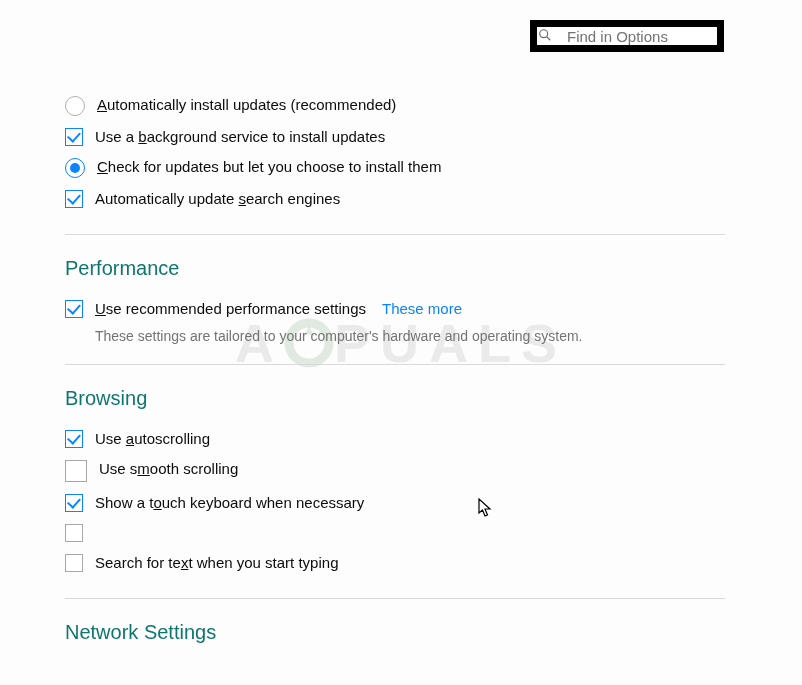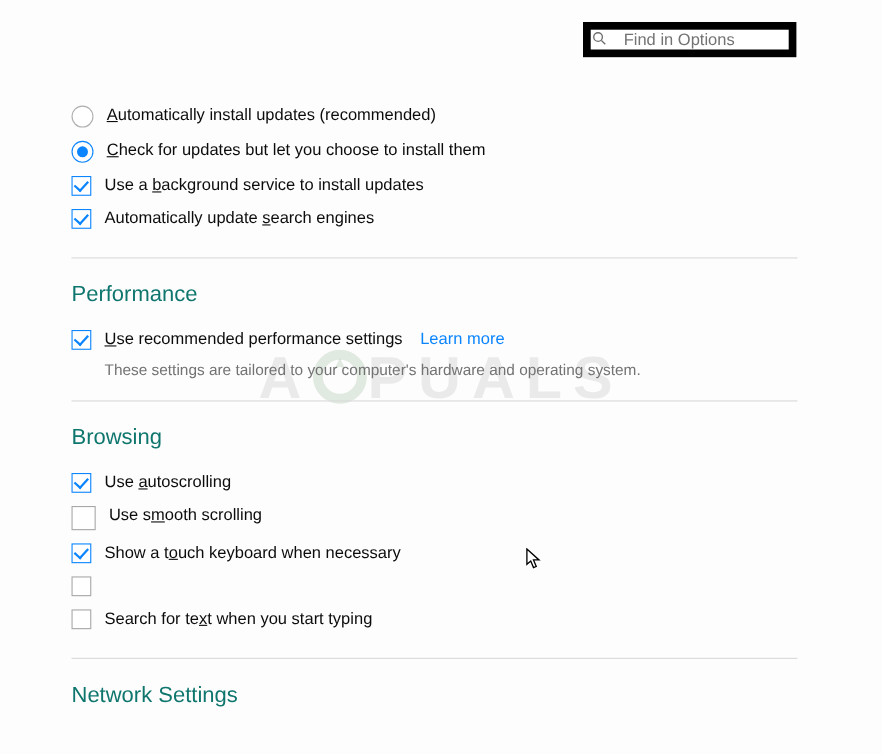--- a/index.html
+++ b/index.html
@@ -154,39 +154,39 @@
   <input class="search-input" type="text" placeholder="Find in Options" style="">
 </div>
 
 <div class="content">
 
   <div class="row">
     <span class="radio"></span>
     <label><span class="u">A</span>utomatically install updates (recommended)</label>
   </div>
   <div class="row">
+    <span class="check blue checked"></span>
+    <label>Use a <span class="u">b</span>ackground service to install updates</label>
+  </div>
+  <div class="row">
     <span class="radio selected"></span>
     <label><span class="u">C</span>heck for updates but let you choose to install them</label>
   </div>
   <div class="row">
     <span class="check blue checked"></span>
-    <label>Use a <span class="u">b</span>ackground service to install updates</label>
-  </div>
-  <div class="row">
-    <span class="check blue checked"></span>
     <label>Automatically update <span class="u">s</span>earch engines</label>
   </div>
 
   <hr class="divider">
 
   <h2 class="section-title">Performance</h2>
   <div class="row">
     <span class="check blue checked"></span>
     <label><span class="u">U</span>se recommended performance settings</label>
-    <a class="learn-more">Learn more</a>
+    <a class="learn-more">These more</a>
   </div>
   <div class="subtext">These settings are tailored to your computer's hardware and operating system.</div>
 
   <hr class="divider">
 
   <h2 class="section-title">Browsing</h2>
   <div class="row">
     <span class="check blue checked"></span>
     <label>Use <span class="u">a</span>utoscrolling</label>
   </div>

